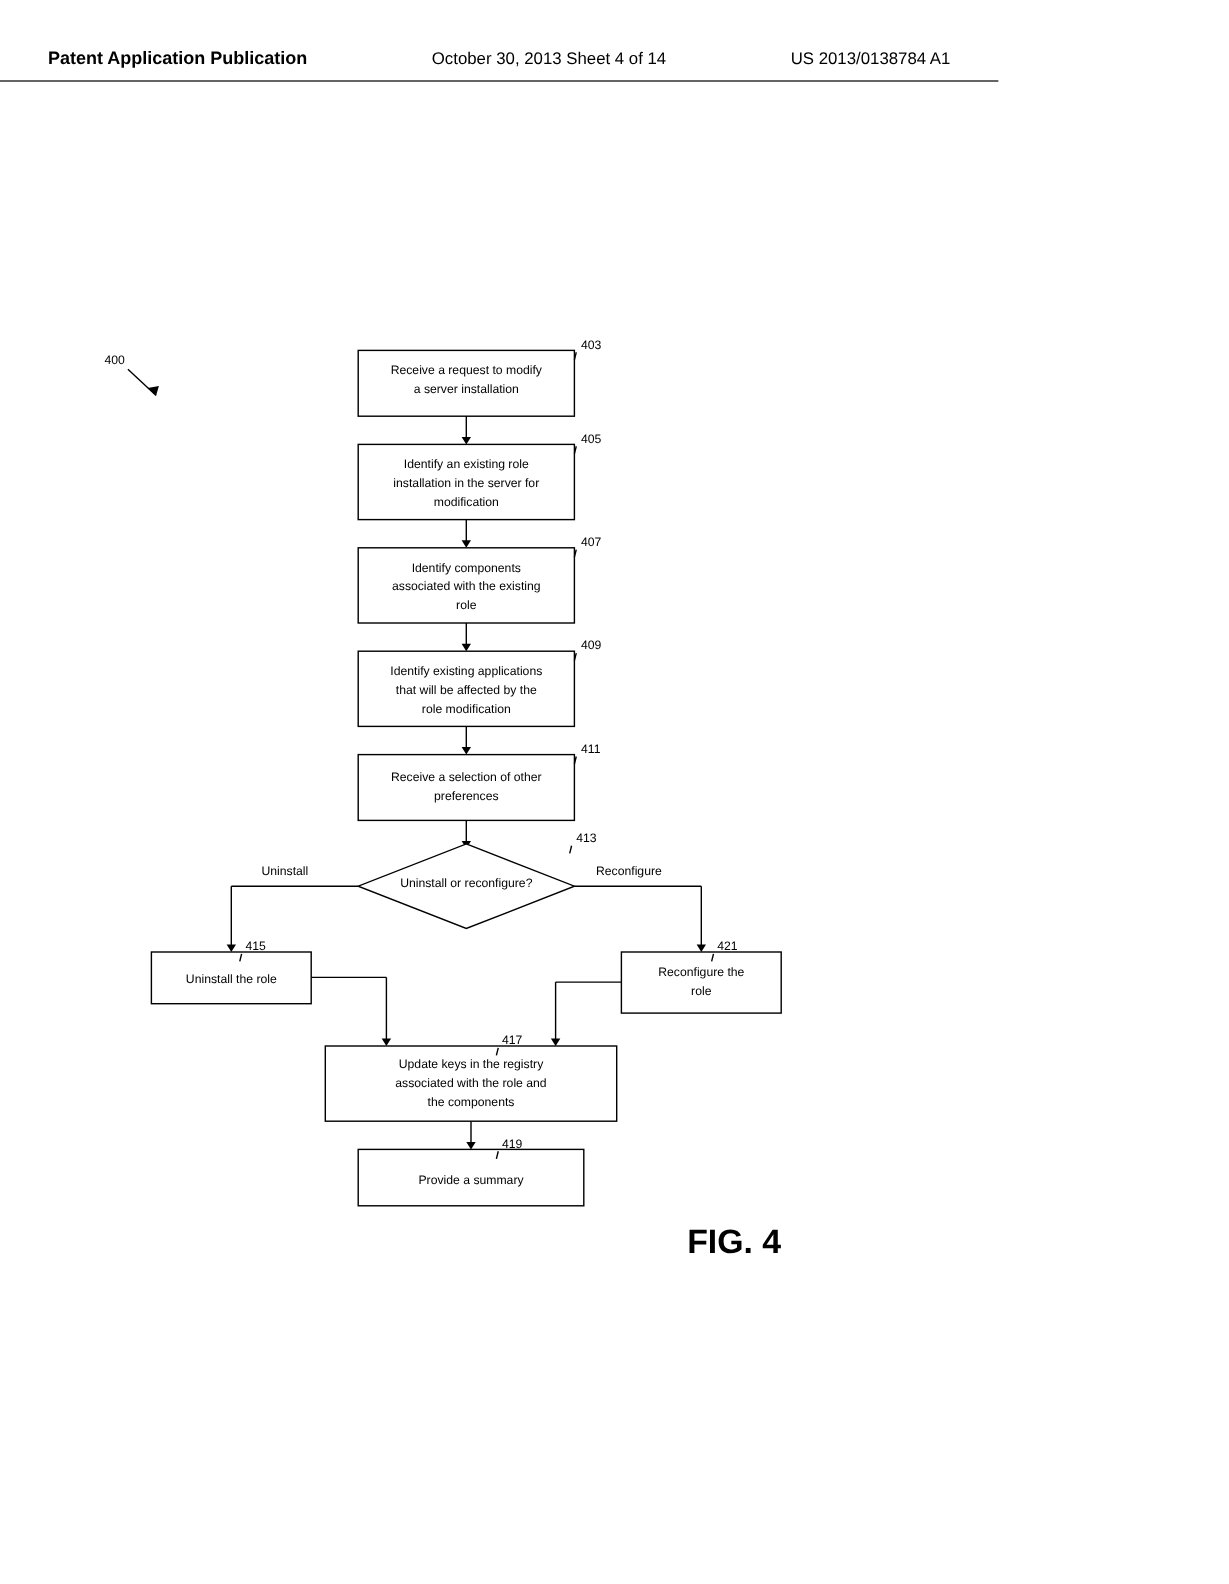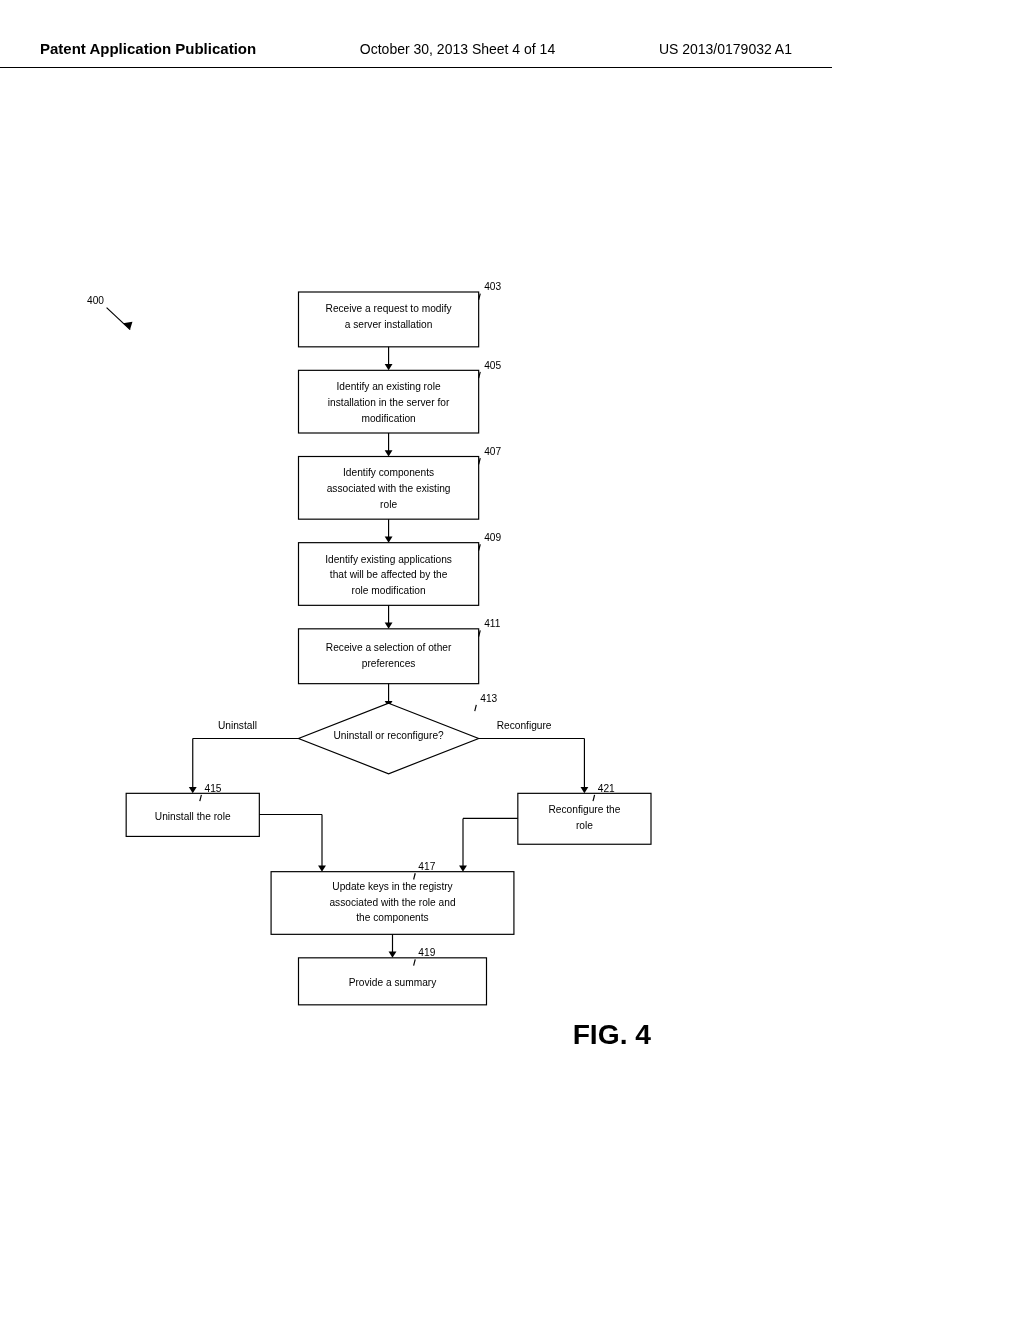--- a/index.html
+++ b/index.html
@@ -86,21 +86,21 @@
       text-anchor: middle;
     }
   </style>
 </head>
 <body>
 
 <div class="page">
   <div class="header">
     <span class="header-left">Patent Application Publication</span>
     <span class="header-center">October 30, 2013   Sheet 4 of 14</span>
-    <span class="header-right">US 2013/0179032 A1</span>
+    <span class="header-right">US 2013/0138784 A1</span>
   </div>
 
   <div class="diagram-area">
     <svg class="diagram" viewBox="0 0 960 1160">
 
       <text x="60" y="115" class="ref-text" font-size="15">400</text>
 
       <line x1="85" y1="120" x2="115" y2="148" stroke="#000" stroke-width="1.5"></line>
       <polygon points="115,148 106,140 118,138" fill="#000"></polygon>
 

